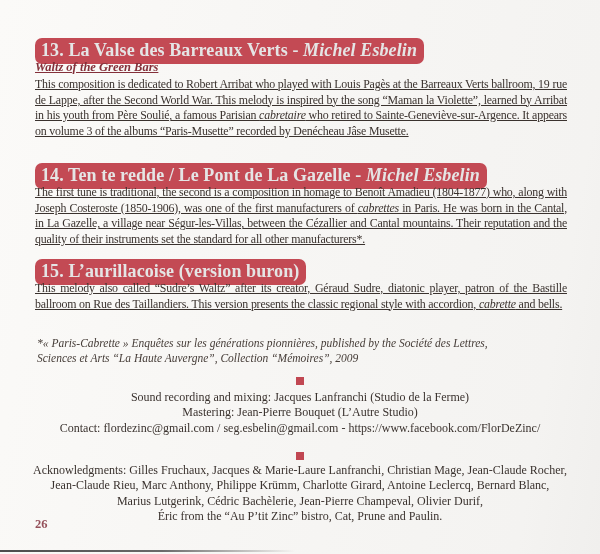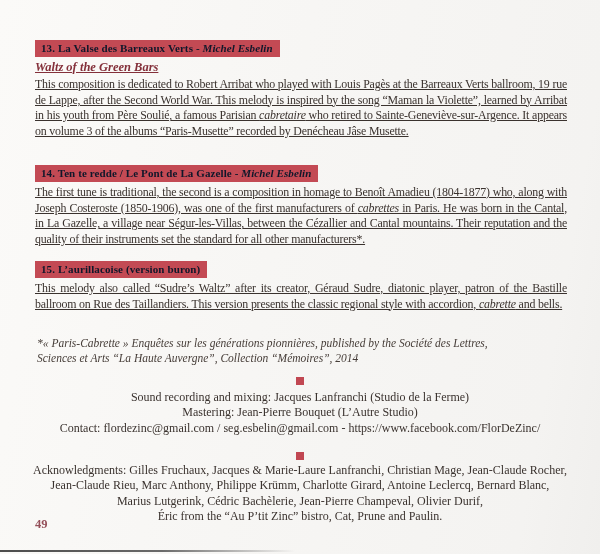--- a/index.html
+++ b/index.html
@@ -9,26 +9,27 @@
     margin:0 auto;
     background:linear-gradient(100deg,#fbfaf8 0%,#f7f6f4 45%,#f4f3f1 88%,#f0efed 100%);
     font-family:"Liberation Serif", serif;
     color:#3a322e;
     overflow:hidden;
   }
   .abs { position:absolute; }
   .track-bar {
     display:inline-block;
     background:#c34a54;
-    color:#0f172a;
-    font-size:11px;
+    color:#e5e5e5;
+    font-size:18px;
     font-weight:bold;
     padding:2px 7px 3px 6px;
     white-space:nowrap;
     letter-spacing:0.1px;
+    border-radius:7px;
   }
   .track-bar .composer { font-weight:bold; font-style:italic; }
   .subtitle {
     color:#84303a;
     font-weight:bold;
     font-style:italic;
     font-size:12.5px;
   }
   .body-par {
     width:532px;
@@ -86,37 +87,37 @@
   </div>
   <p class="abs body-par" style="top:185px; left:35px;"><span>The first tune is traditional, the second is a composition in homage to Benoît Amadieu (1804-1877) who, along with Joseph Costeroste (1850-1906), was one of the first manufacturers of </span><em>cabrettes</em><span> in Paris. He was born in the Cantal, in La Gazelle, a village near Ségur-les-Villas, between the Cézallier and Cantal mountains. Their reputation and the quality of their instruments set the standard for all other manufacturers*.</span></p>
 
   <div class="abs" style="top:259px; left:35px;">
     <div class="track-bar"><span>15. L’aurillacoise (version buron)</span><span></span><span class="composer"></span></div>
   </div>
   <p class="abs body-par" style="top:281px; left:35px;"><span>This melody also called “Sudre’s Waltz” after its creator, Géraud Sudre, diatonic player, patron of the Bastille ballroom on Rue des Taillandiers. This version presents the classic regional style with accordion, </span><em>cabrette</em><span> and bells.</span></p>
 
   <div class="abs footnote" style="top:336px; left:37px;">
     <div>*« Paris-Cabrette » Enquêtes sur les générations pionnières, published by the Société des Lettres,</div>
-    <div>Sciences et Arts “La Haute Auvergne”, Collection “Mémoires”, 2014</div>
+    <div>Sciences et Arts “La Haute Auvergne”, Collection “Mémoires”, 2009</div>
   </div>
 
   <div class="abs divider-square" style="top:377px;"></div>
 
   <div class="abs center-block" style="top:390px;">
     <div>Sound recording and mixing: Jacques Lanfranchi (Studio de la Ferme)</div>
     <div>Mastering: Jean-Pierre Bouquet (L’Autre Studio)</div>
     <div>Contact: flordezinc@gmail.com / seg.esbelin@gmail.com - https://www.facebook.com/FlorDeZinc/</div>
   </div>
 
   <div class="abs divider-square" style="top:452px;"></div>
 
   <div class="abs center-block" style="top:463px;">
     <div>Acknowledgments: Gilles Fruchaux, Jacques &amp; Marie-Laure Lanfranchi, Christian Mage, Jean-Claude Rocher,</div>
     <div>Jean-Claude Rieu, Marc Anthony, Philippe Krümm, Charlotte Girard, Antoine Leclercq, Bernard Blanc,</div>
     <div>Marius Lutgerink, Cédric Bachèlerie, Jean-Pierre Champeval, Olivier Durif,</div>
     <div>Éric from the “Au P’tit Zinc” bistro, Cat, Prune and Paulin.</div>
   </div>
 
-  <div class="abs page-number" style="top:517px; left:35px;">49</div>
+  <div class="abs page-number" style="top:517px; left:35px;">26</div>
 
   <div class="abs scan-edge"></div>
 
 </div>
 
 </body></html>

